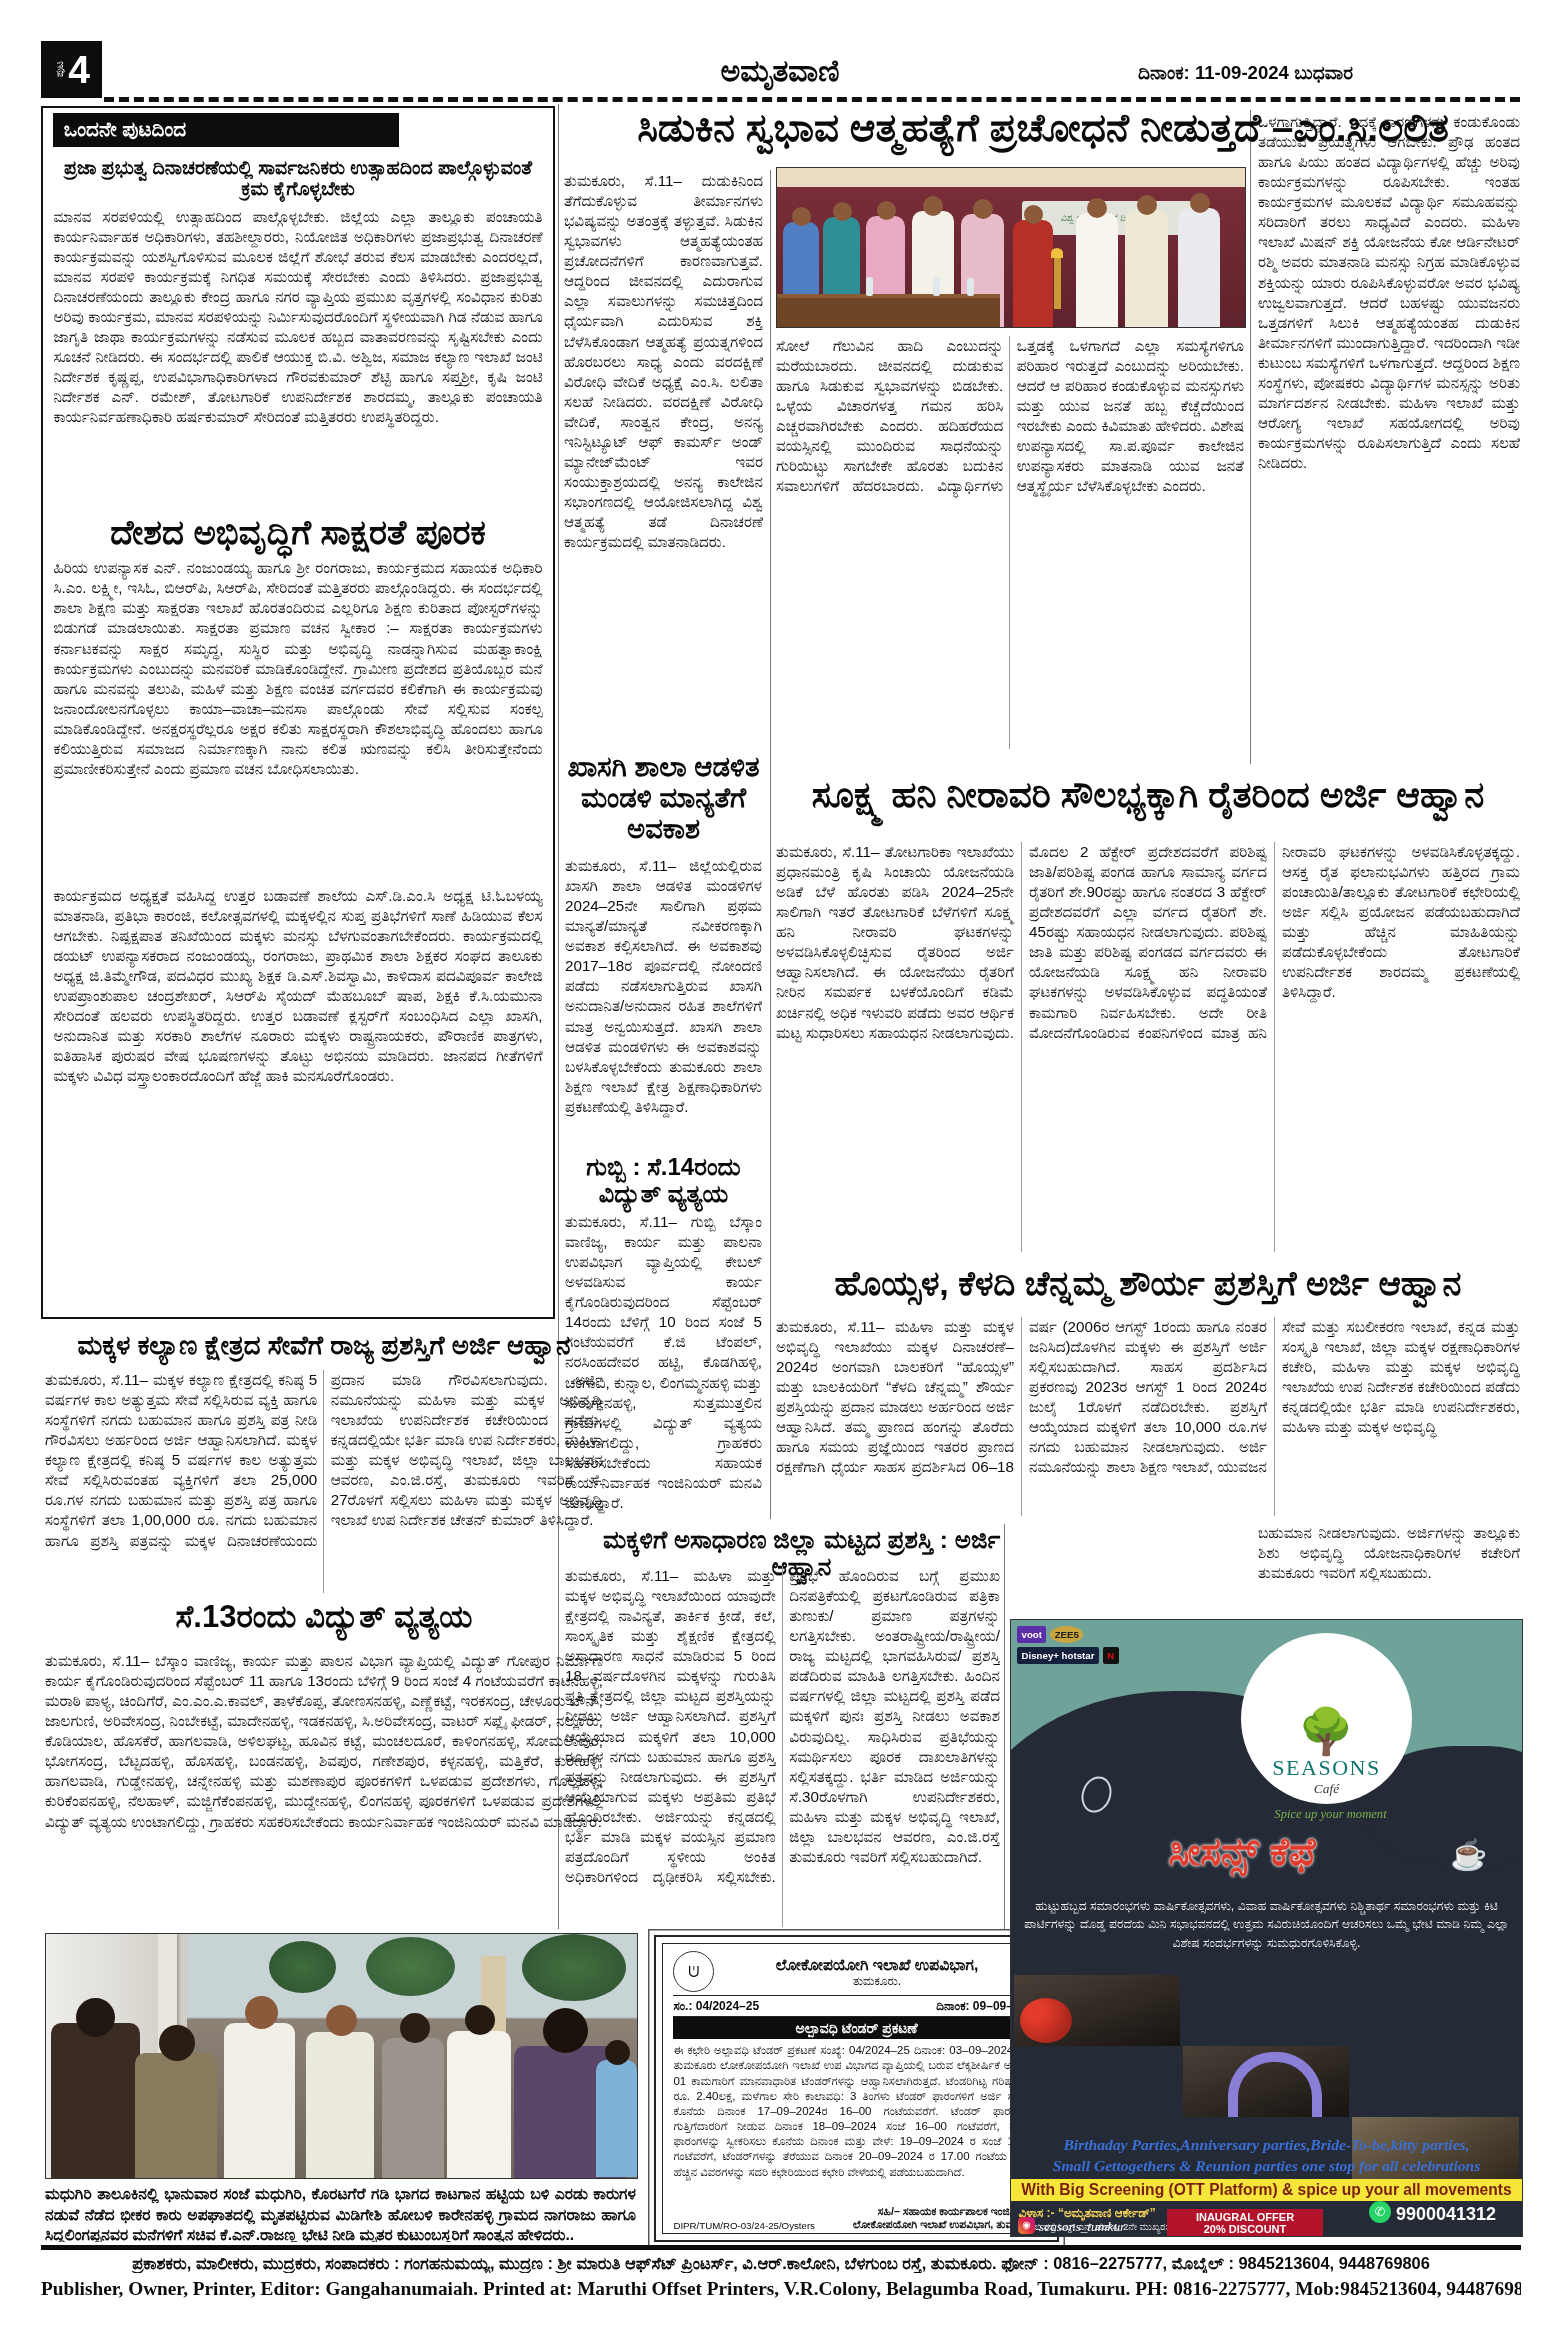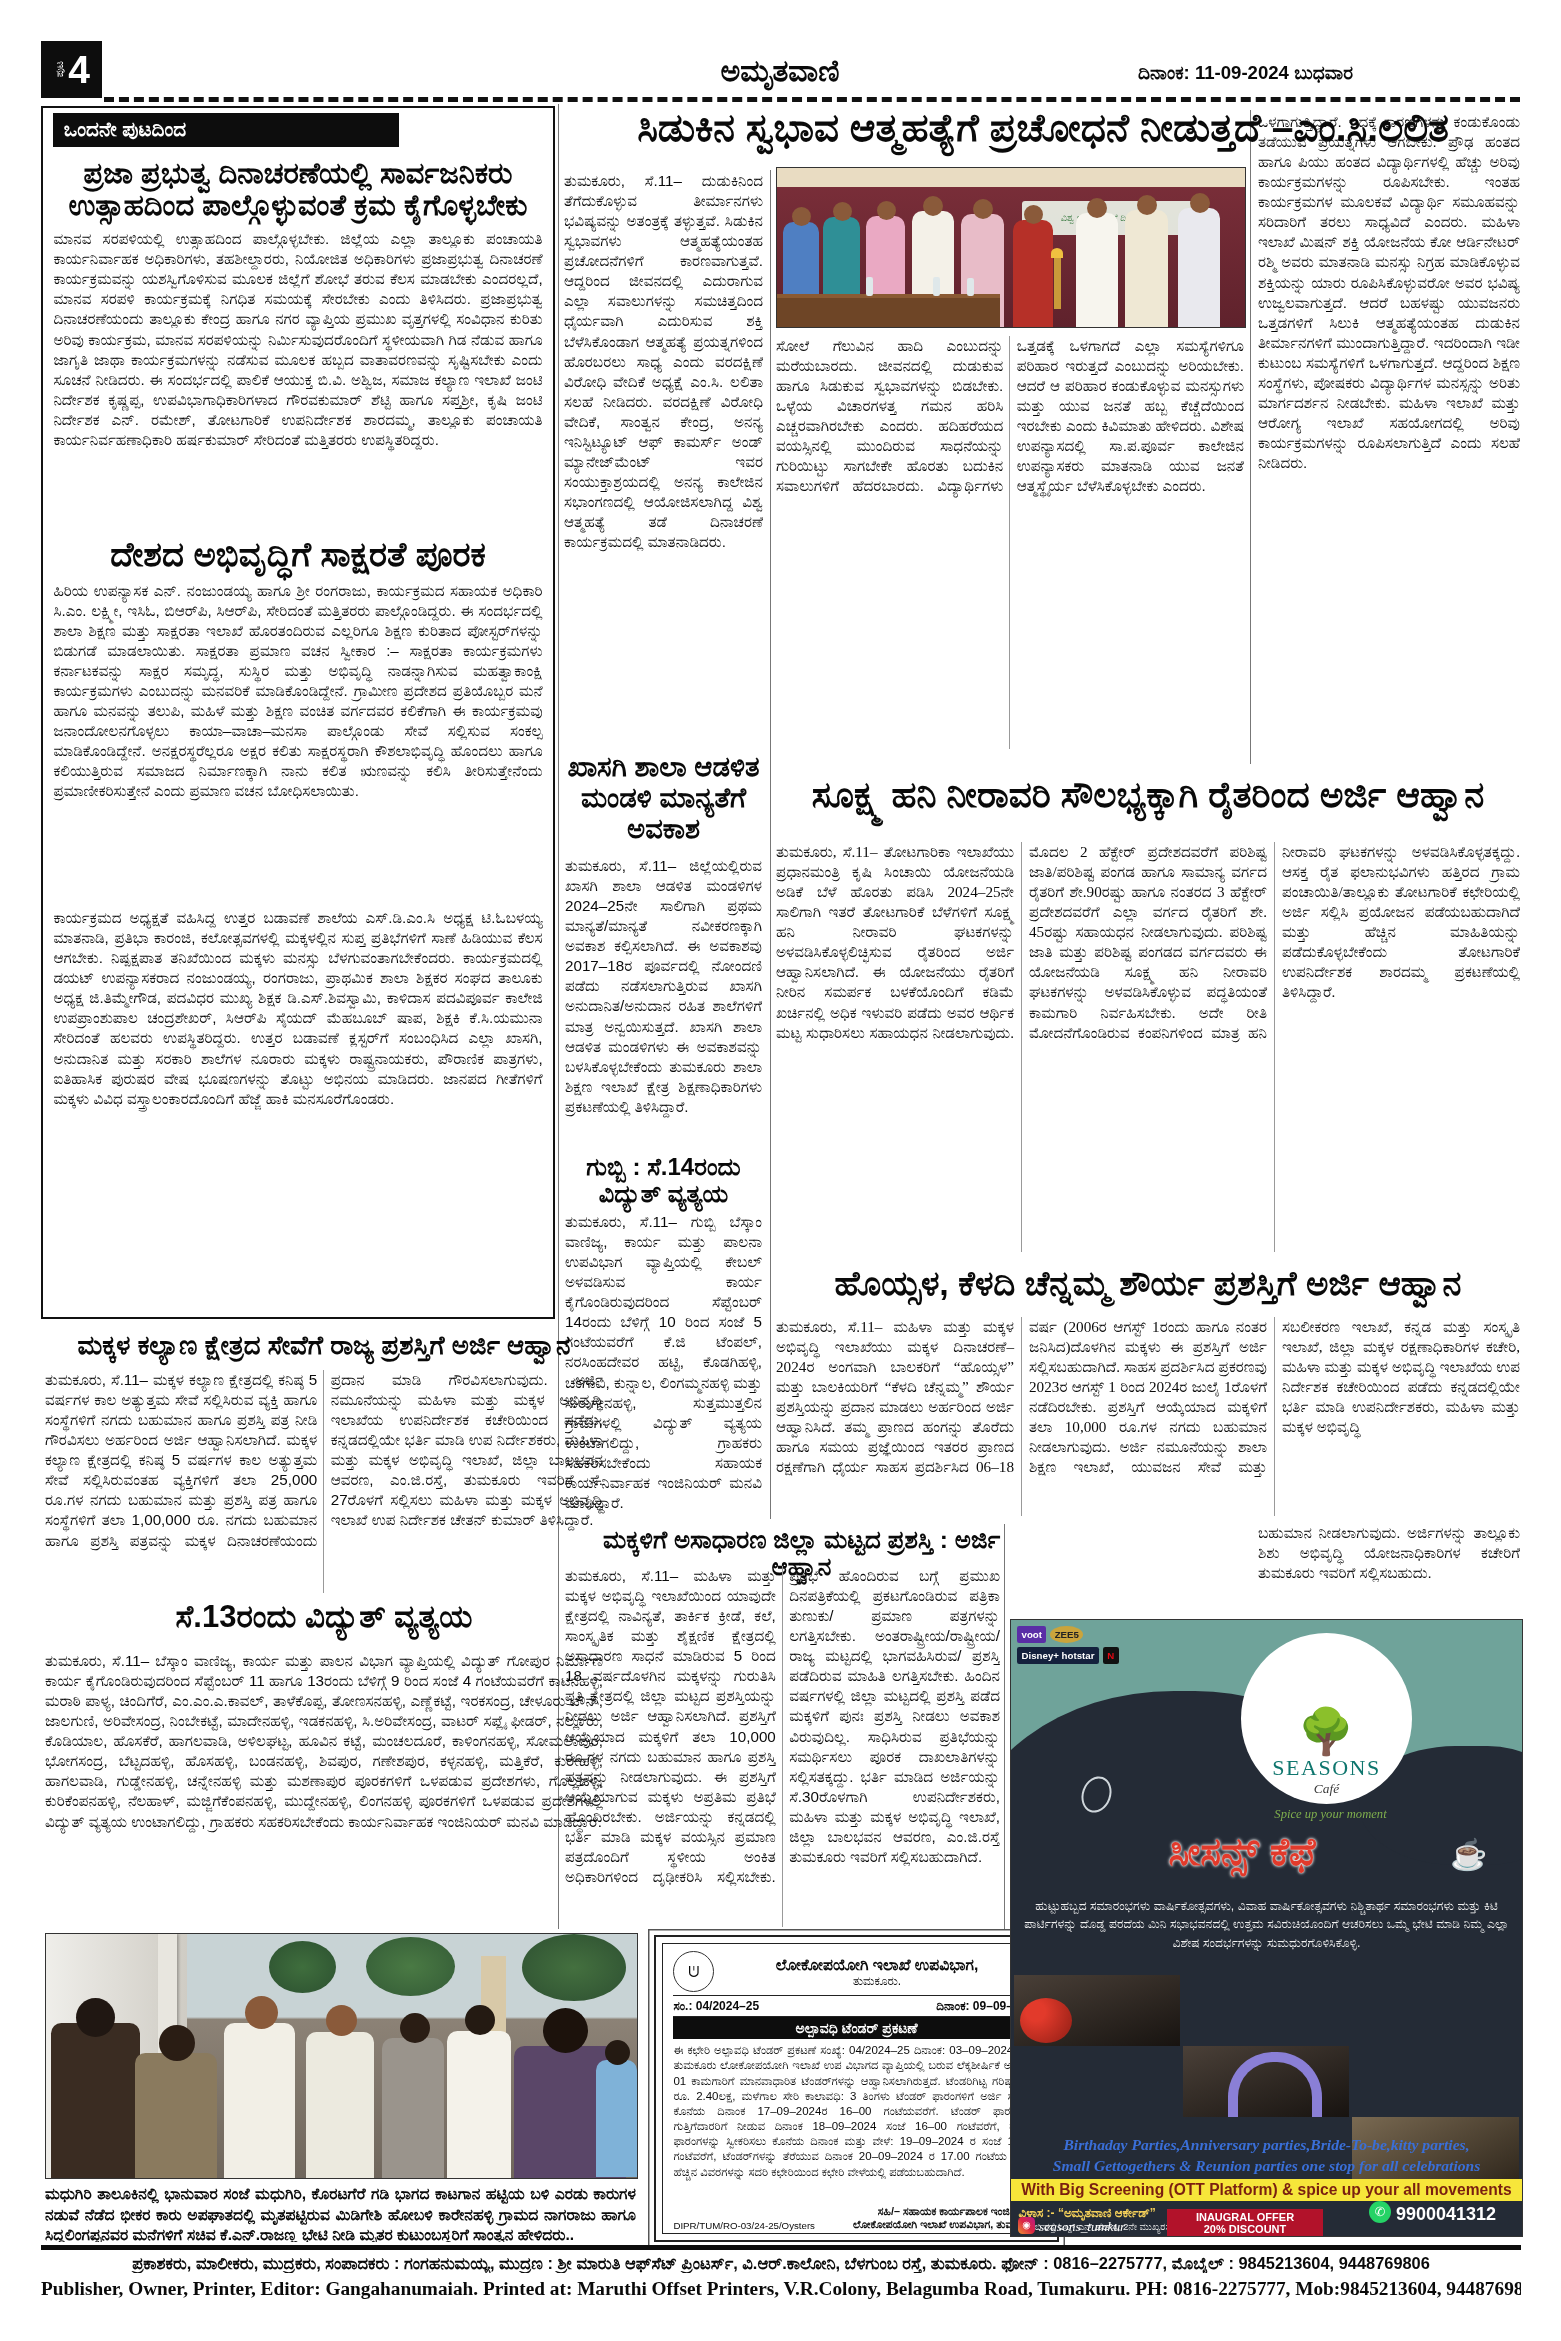--- a/index.html
+++ b/index.html
@@ -7,21 +7,21 @@
     position:relative;width:1561px;height:2342px;background:#ffffff;
     font-family:"Liberation Sans",sans-serif;color:#0a0a0a;overflow:hidden;
   }
   .abs{position:absolute;}
   .body-text{
     font-size:15.2px;line-height:1.32;text-align:justify;overflow:hidden;
     word-break:break-word;
   }
   .body-text.small{font-size:13.8px;}
   .cols2{column-count:2;column-gap:13.4px;column-rule:0.7px solid #999;}
-  .cols3{column-count:3;column-gap:15px;column-rule:0.7px solid #999;font-family:Liberation Serif, serif;}
+  .cols3{column-count:3;column-gap:15px;column-rule:0.7px solid #999;}
   .hl{font-weight:700;text-align:center;line-height:1.12;}
   .vrule{position:absolute;width:0.7px;background:#777;}
   .blackbar{background:#0d0d0d;color:#fff;}
   .boxed{border:2.2px solid #111;}
   
   .pgnum{background:#0d0d0d;color:#fff;display:flex;align-items:center;justify-content:center;gap:3px;}
   .dash-rule{border-bottom:5.2px dashed #111;}
   
   .photo{overflow:hidden;border:0.7px solid #333;}
   .fig{position:absolute;border-radius:10.4px 10.4px 0 0;}
@@ -54,21 +54,21 @@
   <div class="abs" style="left:1138px;top:62px;width:383px;text-align:left;font-size:18.6px;font-weight:700;">ದಿನಾಂಕ: 11-09-2024 ಬುಧವಾರ</div>
   <div class="abs dash-rule" style="left:104px;top:92px;width:1416px;height:4.5px;"></div>
 
   <div class="vrule" style="left:558px;top:104px;height:1825px;"></div>
   <div class="vrule" style="left:770px;top:170px;height:1349px;"></div>
   <div class="vrule" style="left:1250px;top:110px;height:654px;"></div>
   <div class="vrule" style="left:1004px;top:1524px;height:405px;"></div>
 
   <div class="abs boxed" style="left:41px;top:106px;width:514px;height:1213px;box-sizing:border-box;padding:4.5px 10.4px;">
     <div class="blackbar" style="width:335px;height:34px;font-size:20px;font-weight:700;display:flex;align-items:center;padding-left:10.4px;">ಒಂದನೇ ಪುಟದಿಂದ</div>
-    <div class="hl" style="font-size:29px;margin-top:10.4px;">ಪ್ರಜಾ ಪ್ರಭುತ್ವ ದಿನಾಚರಣೆಯಲ್ಲಿ ಸಾರ್ವಜನಿಕರು ಉತ್ಸಾಹದಿಂದ ಪಾಲ್ಗೊಳ್ಳುವಂತೆ ಕ್ರಮ ಕೈಗೊಳ್ಳಬೇಕು</div>
+    <div class="hl" style="font-size:19px;margin-top:10.4px;">ಪ್ರಜಾ ಪ್ರಭುತ್ವ ದಿನಾಚರಣೆಯಲ್ಲಿ ಸಾರ್ವಜನಿಕರು ಉತ್ಸಾಹದಿಂದ ಪಾಲ್ಗೊಳ್ಳುವಂತೆ ಕ್ರಮ ಕೈಗೊಳ್ಳಬೇಕು</div>
     <div class="body-text" style="height:297px;margin-top:7.4px;">ಮಾನವ ಸರಪಳಿಯಲ್ಲಿ ಉತ್ಸಾಹದಿಂದ ಪಾಲ್ಗೊಳ್ಳಬೇಕು. ಜಿಲ್ಲೆಯ ಎಲ್ಲಾ ತಾಲ್ಲೂಕು ಪಂಚಾಯತಿ ಕಾರ್ಯನಿರ್ವಾಹಕ ಅಧಿಕಾರಿಗಳು, ತಹಶೀಲ್ದಾರರು, ನಿಯೋಜಿತ ಅಧಿಕಾರಿಗಳು ಪ್ರಜಾಪ್ರಭುತ್ವ ದಿನಾಚರಣೆ ಕಾರ್ಯಕ್ರಮವನ್ನು ಯಶಸ್ವಿಗೊಳಿಸುವ ಮೂಲಕ ಜಿಲ್ಲೆಗೆ ಶೋಭೆ ತರುವ ಕೆಲಸ ಮಾಡಬೇಕು ಎಂದರಲ್ಲದೆ, ಮಾನವ ಸರಪಳಿ ಕಾರ್ಯಕ್ರಮಕ್ಕೆ ನಿಗಧಿತ ಸಮಯಕ್ಕೆ ಸೇರಬೇಕು ಎಂದು ತಿಳಿಸಿದರು. ಪ್ರಜಾಪ್ರಭುತ್ವ ದಿನಾಚರಣೆಯಂದು ತಾಲ್ಲೂಕು ಕೇಂದ್ರ ಹಾಗೂ ನಗರ ವ್ಯಾಪ್ತಿಯ ಪ್ರಮುಖ ವೃತ್ತಗಳಲ್ಲಿ ಸಂವಿಧಾನ ಕುರಿತು ಅರಿವು ಕಾರ್ಯಕ್ರಮ, ಮಾನವ ಸರಪಳಿಯನ್ನು ನಿರ್ಮಿಸುವುದರೊಂದಿಗೆ ಸ್ಥಳೀಯವಾಗಿ ಗಿಡ ನೆಡುವ ಹಾಗೂ ಜಾಗೃತಿ ಜಾಥಾ ಕಾರ್ಯಕ್ರಮಗಳನ್ನು ನಡೆಸುವ ಮೂಲಕ ಹಬ್ಬದ ವಾತಾವರಣವನ್ನು ಸೃಷ್ಟಿಸಬೇಕು ಎಂದು ಸೂಚನೆ ನೀಡಿದರು. ಈ ಸಂದರ್ಭದಲ್ಲಿ ಪಾಲಿಕೆ ಆಯುಕ್ತ ಬಿ.ವಿ. ಅಶ್ವಿಜ, ಸಮಾಜ ಕಲ್ಯಾಣ ಇಲಾಖೆ ಜಂಟಿ ನಿರ್ದೇಶಕ ಕೃಷ್ಣಪ್ಪ, ಉಪವಿಭಾಗಾಧಿಕಾರಿಗಳಾದ ಗೌರವಕುಮಾರ್ ಶೆಟ್ಟಿ ಹಾಗೂ ಸಪ್ತಶ್ರೀ, ಕೃಷಿ ಜಂಟಿ ನಿರ್ದೇಶಕ ಎನ್. ರಮೇಶ್, ತೋಟಗಾರಿಕೆ ಉಪನಿರ್ದೇಶಕ ಶಾರದಮ್ಮ, ತಾಲ್ಲೂಕು ಪಂಚಾಯತಿ ಕಾರ್ಯನಿರ್ವಹಣಾಧಿಕಾರಿ ಹರ್ಷಕುಮಾರ್ ಸೇರಿದಂತೆ ಮತ್ತಿತರರು ಉಪಸ್ಥಿತರಿದ್ದರು.</div>
     <div class="hl" style="font-size:34px;margin-top:9px;">ದೇಶದ ಅಭಿವೃದ್ಧಿಗೆ ಸಾಕ್ಷರತೆ ಪೂರಕ</div>
     <div class="body-text" style="height:320px;margin-top:7.4px;">ಹಿರಿಯ ಉಪನ್ಯಾಸಕ ಎನ್. ನಂಜುಂಡಯ್ಯ ಹಾಗೂ ಶ್ರೀ ರಂಗರಾಜು, ಕಾರ್ಯಕ್ರಮದ ಸಹಾಯಕ ಅಧಿಕಾರಿ ಸಿ.ಎಂ. ಲಕ್ಷ್ಮೀ, ಇಸಿಓ, ಬಿಆರ್‌ಪಿ, ಸಿಆರ್‌ಪಿ, ಸೇರಿದಂತೆ ಮತ್ತಿತರರು ಪಾಲ್ಗೊಂಡಿದ್ದರು. ಈ ಸಂದರ್ಭದಲ್ಲಿ ಶಾಲಾ ಶಿಕ್ಷಣ ಮತ್ತು ಸಾಕ್ಷರತಾ ಇಲಾಖೆ ಹೊರತಂದಿರುವ ಎಲ್ಲರಿಗೂ ಶಿಕ್ಷಣ ಕುರಿತಾದ ಪೋಸ್ಟರ್‌ಗಳನ್ನು ಬಿಡುಗಡೆ ಮಾಡಲಾಯಿತು. ಸಾಕ್ಷರತಾ ಪ್ರಮಾಣ ವಚನ ಸ್ವೀಕಾರ :– ಸಾಕ್ಷರತಾ ಕಾರ್ಯಕ್ರಮಗಳು ಕರ್ನಾಟಕವನ್ನು ಸಾಕ್ಷರ ಸಮೃದ್ಧ, ಸುಸ್ಥಿರ ಮತ್ತು ಅಭಿವೃದ್ಧಿ ನಾಡನ್ನಾಗಿಸುವ ಮಹತ್ವಾಕಾಂಕ್ಷಿ ಕಾರ್ಯಕ್ರಮಗಳು ಎಂಬುದನ್ನು ಮನವರಿಕೆ ಮಾಡಿಕೊಂಡಿದ್ದೇನೆ. ಗ್ರಾಮೀಣ ಪ್ರದೇಶದ ಪ್ರತಿಯೊಬ್ಬರ ಮನೆ ಹಾಗೂ ಮನವನ್ನು ತಲುಪಿ, ಮಹಿಳೆ ಮತ್ತು ಶಿಕ್ಷಣ ವಂಚಿತ ವರ್ಗದವರ ಕಲಿಕೆಗಾಗಿ ಈ ಕಾರ್ಯಕ್ರಮವು ಜನಾಂದೋಲನಗೊಳ್ಳಲು ಕಾಯಾ–ವಾಚಾ–ಮನಸಾ ಪಾಲ್ಗೊಂಡು ಸೇವೆ ಸಲ್ಲಿಸುವ ಸಂಕಲ್ಪ ಮಾಡಿಕೊಂಡಿದ್ದೇನೆ. ಅನಕ್ಷರಸ್ಥರೆಲ್ಲರೂ ಅಕ್ಷರ ಕಲಿತು ಸಾಕ್ಷರಸ್ಥರಾಗಿ ಕೌಶಲಾಭಿವೃದ್ಧಿ ಹೊಂದಲು ಹಾಗೂ ಕಲಿಯುತ್ತಿರುವ ಸಮಾಜದ ನಿರ್ಮಾಣಕ್ಕಾಗಿ ನಾನು ಕಲಿತ ಋಣವನ್ನು ಕಲಿಸಿ ತೀರಿಸುತ್ತೇನೆಂದು ಪ್ರಮಾಣೀಕರಿಸುತ್ತೇನೆ ಎಂದು ಪ್ರಮಾಣ ವಚನ ಬೋಧಿಸಲಾಯಿತು.</div>
     <div class="body-text" style="height:275px;margin-top:7.4px;">ಕಾರ್ಯಕ್ರಮದ ಅಧ್ಯಕ್ಷತೆ ವಹಿಸಿದ್ದ ಉತ್ತರ ಬಡಾವಣೆ ಶಾಲೆಯ ಎಸ್.ಡಿ.ಎಂ.ಸಿ ಅಧ್ಯಕ್ಷ ಟಿ.ಓಬಳಯ್ಯ ಮಾತನಾಡಿ, ಪ್ರತಿಭಾ ಕಾರಂಜಿ, ಕಲೋತ್ಸವಗಳಲ್ಲಿ ಮಕ್ಕಳಲ್ಲಿನ ಸುಪ್ತ ಪ್ರತಿಭೆಗಳಿಗೆ ಸಾಣೆ ಹಿಡಿಯುವ ಕೆಲಸ ಆಗಬೇಕು. ನಿಷ್ಪಕ್ಷಪಾತ ತನಿಖೆಯಿಂದ ಮಕ್ಕಳು ಮನಸ್ಸು ಬೆಳಗುವಂತಾಗಬೇಕೆಂದರು. ಕಾರ್ಯಕ್ರಮದಲ್ಲಿ ಡಯಟ್ ಉಪನ್ಯಾಸಕರಾದ ನಂಜುಂಡಯ್ಯ, ರಂಗರಾಜು, ಪ್ರಾಥಮಿಕ ಶಾಲಾ ಶಿಕ್ಷಕರ ಸಂಘದ ತಾಲೂಕು ಅಧ್ಯಕ್ಷ ಜಿ.ತಿಮ್ಮೇಗೌಡ, ಪದವಿಧರ ಮುಖ್ಯ ಶಿಕ್ಷಕ ಡಿ.ಎಸ್.ಶಿವಸ್ವಾಮಿ, ಕಾಳಿದಾಸ ಪದವಿಪೂರ್ವ ಕಾಲೇಜಿ ಉಪಪ್ರಾಂಶುಪಾಲ ಚಂದ್ರಶೇಖರ್, ಸಿಆರ್‌ಪಿ ಸೈಯದ್ ಮೆಹಬೂಬ್ ಷಾಪ, ಶಿಕ್ಷಕಿ ಕೆ.ಸಿ.ಯಮುನಾ ಸೇರಿದಂತೆ ಹಲವರು ಉಪಸ್ಥಿತರಿದ್ದರು. ಉತ್ತರ ಬಡಾವಣೆ ಕ್ಲಸ್ಟರ್‌ಗೆ ಸಂಬಂಧಿಸಿದ ಎಲ್ಲಾ ಖಾಸಗಿ, ಅನುದಾನಿತ ಮತ್ತು ಸರಕಾರಿ ಶಾಲೆಗಳ ನೂರಾರು ಮಕ್ಕಳು ರಾಷ್ಟ್ರನಾಯಕರು, ಪೌರಾಣಿಕ ಪಾತ್ರಗಳು, ಐತಿಹಾಸಿಕ ಪುರುಷರ ವೇಷ ಭೂಷಣಗಳನ್ನು ತೊಟ್ಟು ಅಭಿನಯ ಮಾಡಿದರು. ಜಾನಪದ ಗೀತೆಗಳಿಗೆ ಮಕ್ಕಳು ವಿವಿಧ ವಸ್ತ್ರಾಲಂಕಾರದೊಂದಿಗೆ ಹೆಜ್ಜೆ ಹಾಕಿ ಮನಸೂರೆಗೊಂಡರು.</div>
   </div>
 
   <div class="abs hl" style="left:564px;top:106px;width:958px;font-size:39px;">ಸಿಡುಕಿನ ಸ್ವಭಾವ ಆತ್ಮಹತ್ಯೆಗೆ ಪ್ರಚೋಧನೆ ನೀಡುತ್ತದೆ –ಎಂ.ಸಿ.ಲಲಿತ</div>
 
   <div class="abs body-text" style="left:564px;top:171px;width:199px;height:576px;">ತುಮಕೂರು, ಸೆ.11– ದುಡುಕಿನಿಂದ ತೆಗೆದುಕೊಳ್ಳುವ ತೀರ್ಮಾನಗಳು ಭವಿಷ್ಯವನ್ನು ಅತಂತ್ರಕ್ಕೆ ತಳ್ಳುತ್ತವೆ. ಸಿಡುಕಿನ ಸ್ವಭಾವಗಳು ಆತ್ಮಹತ್ಯೆಯಂತಹ ಪ್ರಚೋದನೆಗಳಿಗೆ ಕಾರಣವಾಗುತ್ತವೆ. ಆದ್ದರಿಂದ ಜೀವನದಲ್ಲಿ ಎದುರಾಗುವ ಎಲ್ಲಾ ಸವಾಲುಗಳನ್ನು ಸಮಚಿತ್ತದಿಂದ ಧೈರ್ಯವಾಗಿ ಎದುರಿಸುವ ಶಕ್ತಿ ಬೆಳೆಸಿಕೊಂಡಾಗ ಆತ್ಮಹತ್ಯೆ ಪ್ರಯತ್ನಗಳಿಂದ ಹೊರಬರಲು ಸಾಧ್ಯ ಎಂದು ವರದಕ್ಷಿಣೆ ವಿರೋಧಿ ವೇದಿಕೆ ಅಧ್ಯಕ್ಷೆ ಎಂ.ಸಿ. ಲಲಿತಾ ಸಲಹೆ ನೀಡಿದರು. ವರದಕ್ಷಿಣೆ ವಿರೋಧಿ ವೇದಿಕೆ, ಸಾಂತ್ವನ ಕೇಂದ್ರ, ಅನನ್ಯ ಇನಿಸ್ಟಿಟ್ಯೂಟ್ ಆಫ್ ಕಾಮರ್ಸ್ ಅಂಡ್ ಮ್ಯಾನೇಜ್‌ಮೆಂಟ್ ಇವರ ಸಂಯುಕ್ತಾಶ್ರಯದಲ್ಲಿ ಅನನ್ಯ ಕಾಲೇಜಿನ ಸಭಾಂಗಣದಲ್ಲಿ ಆಯೋಜಿಸಲಾಗಿದ್ದ ವಿಶ್ವ ಆತ್ಮಹತ್ಯೆ ತಡೆ ದಿನಾಚರಣೆ ಕಾರ್ಯಕ್ರಮದಲ್ಲಿ ಮಾತನಾಡಿದರು.</div>
 

